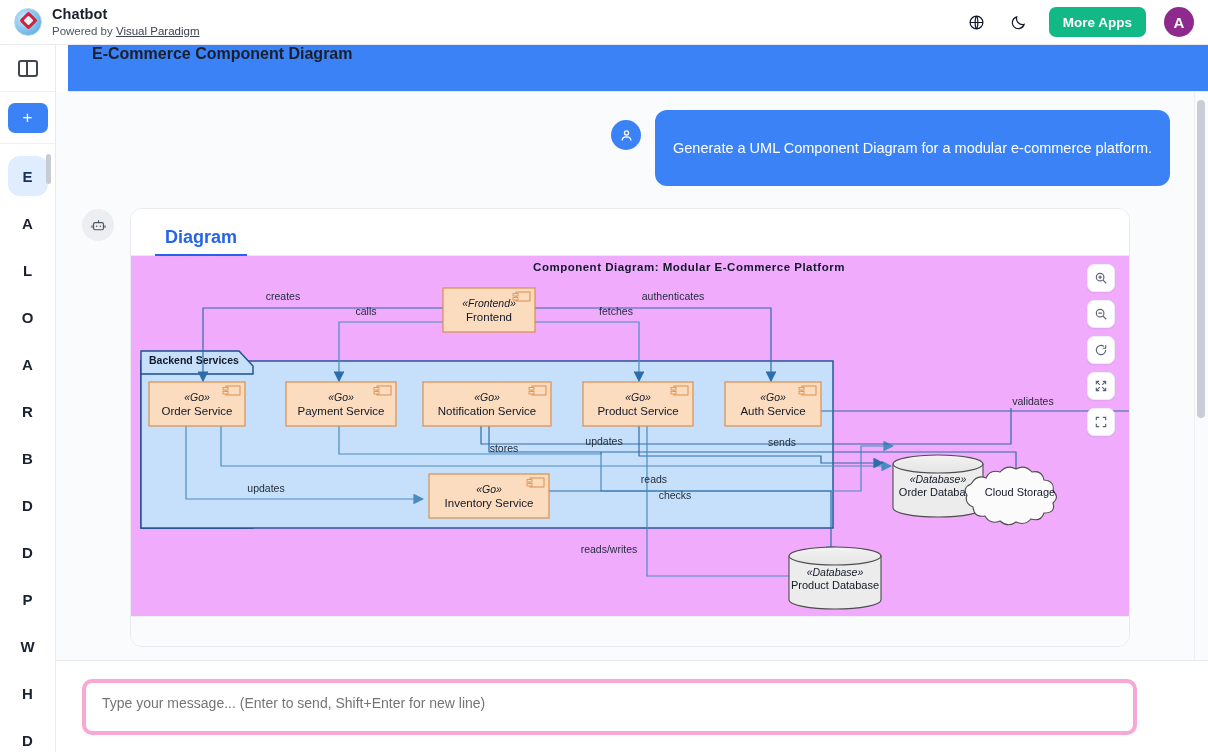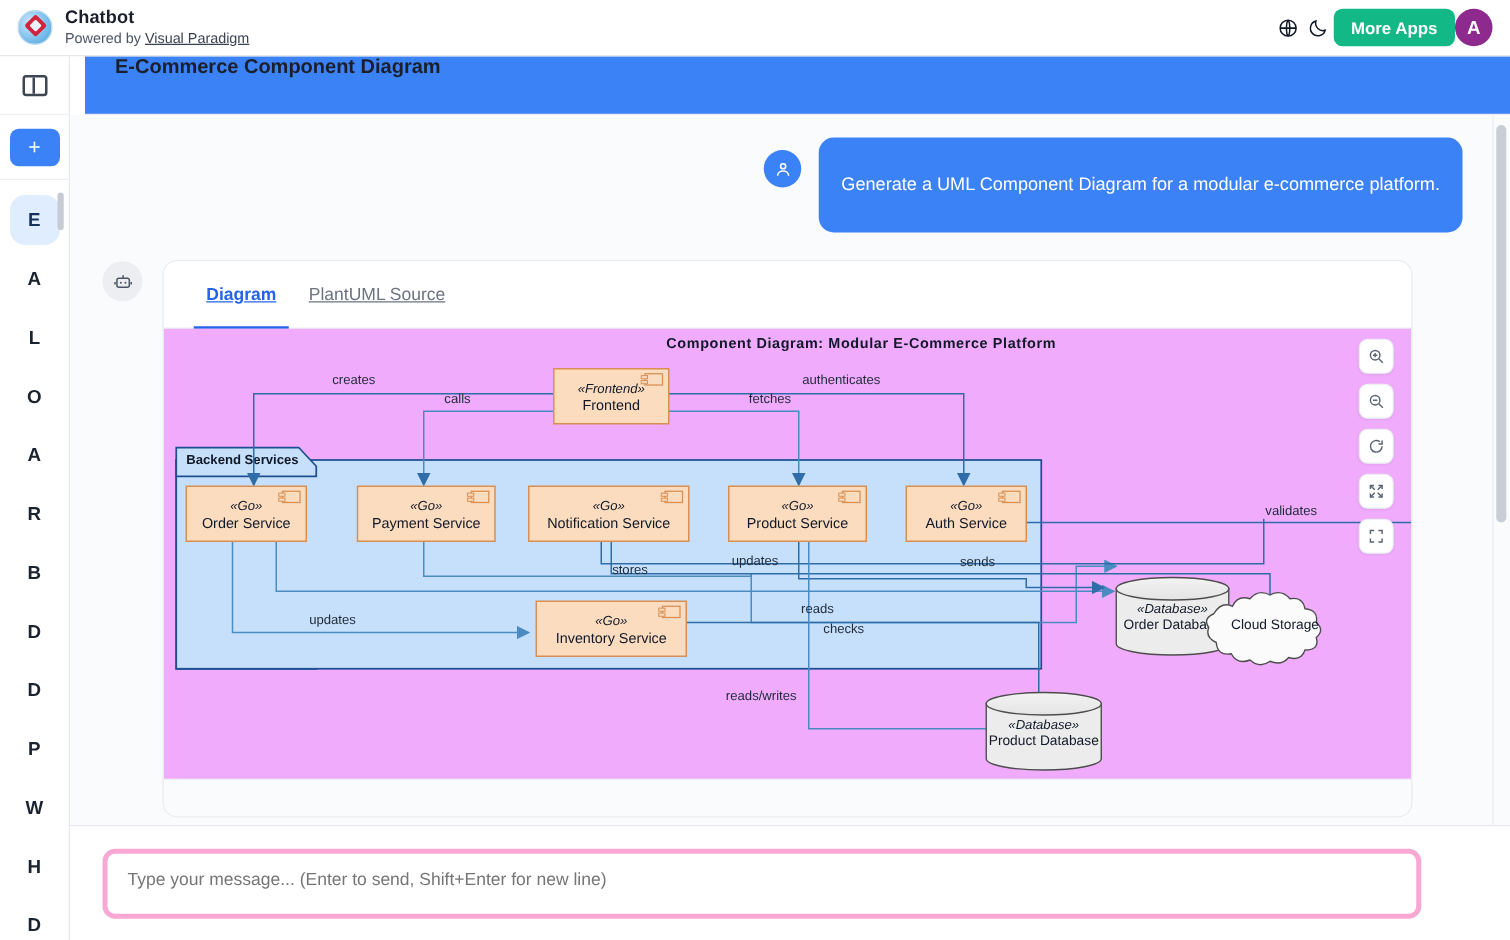--- a/index.html
+++ b/index.html
@@ -32,21 +32,21 @@
   }
   .brand-logo::after {
     content: ""; position: absolute; left: 10px; top: 8px;
     width: 7px; height: 7px; background: #e9f4fb;
     transform: rotate(45deg); border-radius: 1px;
   }
   .brand-text { margin-left: 10px; line-height: 1.05; }
   .brand-title { font-size: 14.5px; font-weight: 700; color: #1a1f2b; letter-spacing: .1px; }
   .brand-sub { font-size: 11.5px; color: #4b5563; margin-top: 2px; }
   .brand-sub a, .brand-link { color: #3b4251; text-decoration: underline; cursor: pointer; }
-  .topbar-right { margin-left: auto; display: flex; align-items: center; gap: 0; }
+  .topbar-right { margin-left: auto; display: flex; align-items: center; gap: 18px; }
   .icon-btn {
     width: 24px; height: 24px; display: flex; align-items: center; justify-content: center;
     cursor: pointer; color: #111827; background: none; border: none;
   }
   .more-apps {
     background: #12b886; color: #fff; border: none; border-radius: 7px;
     padding: 0 14px; height: 30px; font-size: 13.5px; font-weight: 700;
     cursor: pointer; font-family: inherit;
   }
   .avatar-a {
@@ -140,22 +140,22 @@
   }
   .card {
     width: 1000px; background: #fff; border: 1px solid #e8eaee;
     border-radius: 12px; overflow: hidden;
   }
   .tabs {
     display: flex; gap: 6px; padding: 10px 24px 0 24px;
     border-bottom: 1px solid #e8eaee; background: #fff;
   }
   .tab {
-    padding: 8px 10px 18px 10px; font-size: 14px; color: #6b7280;
-    cursor: pointer; border-bottom: 2.5px solid transparent; margin-bottom: -1px; text-decoration: underline;
+    padding: 8px 10px 6px 10px; font-size: 18px; color: #6b7280;
+    cursor: pointer; border-bottom: 2.5px solid transparent; margin-bottom: -1px;
   }
   .tab.active { color: #2563eb; font-weight: 700; border-bottom-color: #2563eb; }
 
   .canvas-wrap { position: relative; height: 360px; background: #f0abfc; overflow: hidden; }
   .card-footer { height: 30px; background: #fafbfc; border-top: 1px solid #eef0f3; }
 
   
   .zoom-stack {
     position: absolute; right: 14px; top: 8px;
     display: flex; flex-direction: column; gap: 8px; z-index: 9;
@@ -254,21 +254,20 @@
           <rect x="5" y="8" width="14" height="10" rx="2.2"></rect>
           <path d="M12 4.5v3.5M2.8 12v3M21.2 12v3"></path>
           <circle cx="9.4" cy="13" r="1.1" fill="#4b5563" stroke="none"></circle>
           <circle cx="14.6" cy="13" r="1.1" fill="#4b5563" stroke="none"></circle>
         </svg>
       </div>
 
       <div class="card">
         <div class="tabs">
           <div class="tab active">Diagram</div>
-          <div class="tab">PlantUML Source</div>
         </div>
 
         <div class="canvas-wrap">
 
           <div class="zoom-stack">
             <div class="zoom-btn">
               <svg width="14" height="14" viewBox="0 0 24 24" fill="none" stroke="currentColor" stroke-width="2">
                 <circle cx="10.5" cy="10.5" r="6.5"></circle>
                   <path d="M15.5 15.5 21 21M10.5 7.5v6M7.5 10.5h6"></path>
               </svg>

